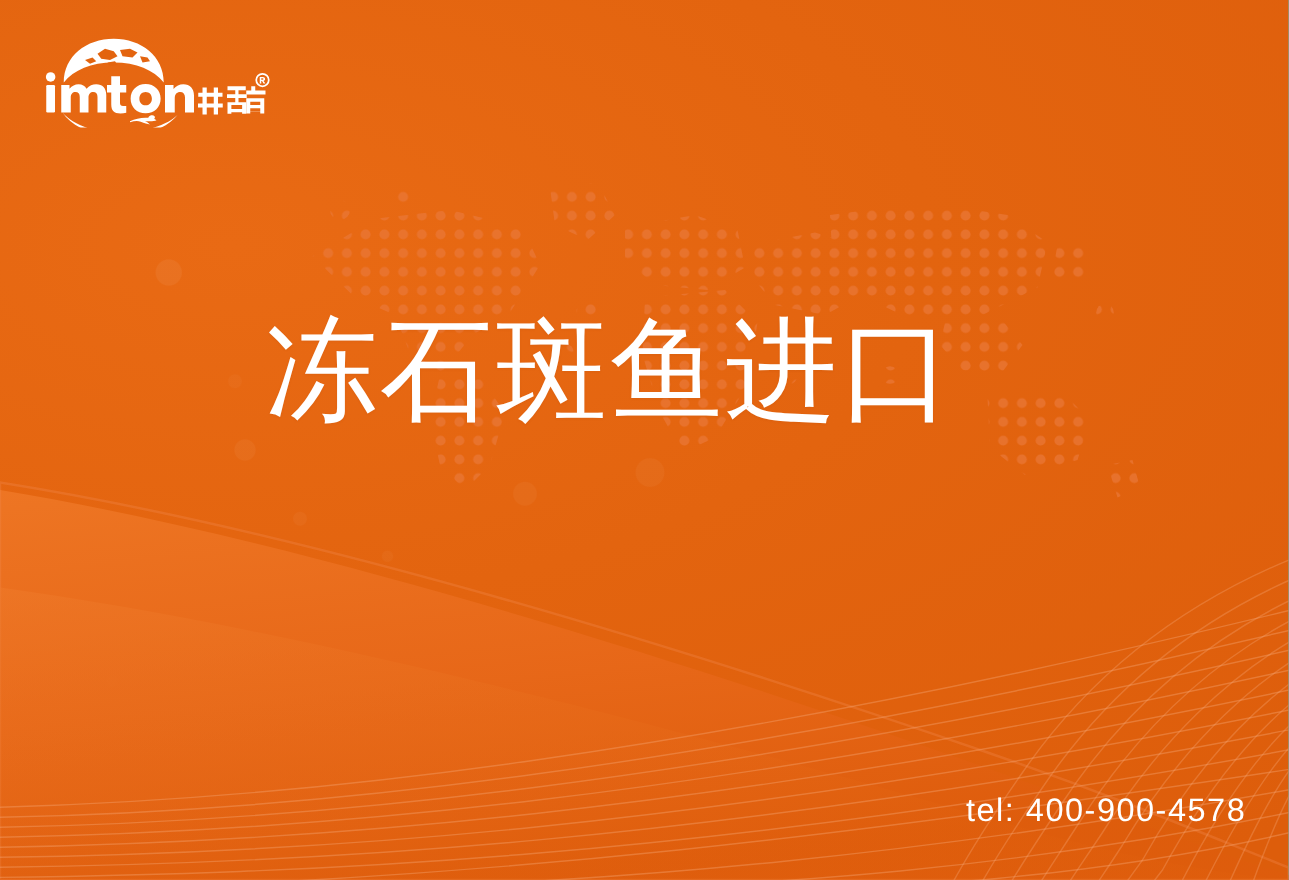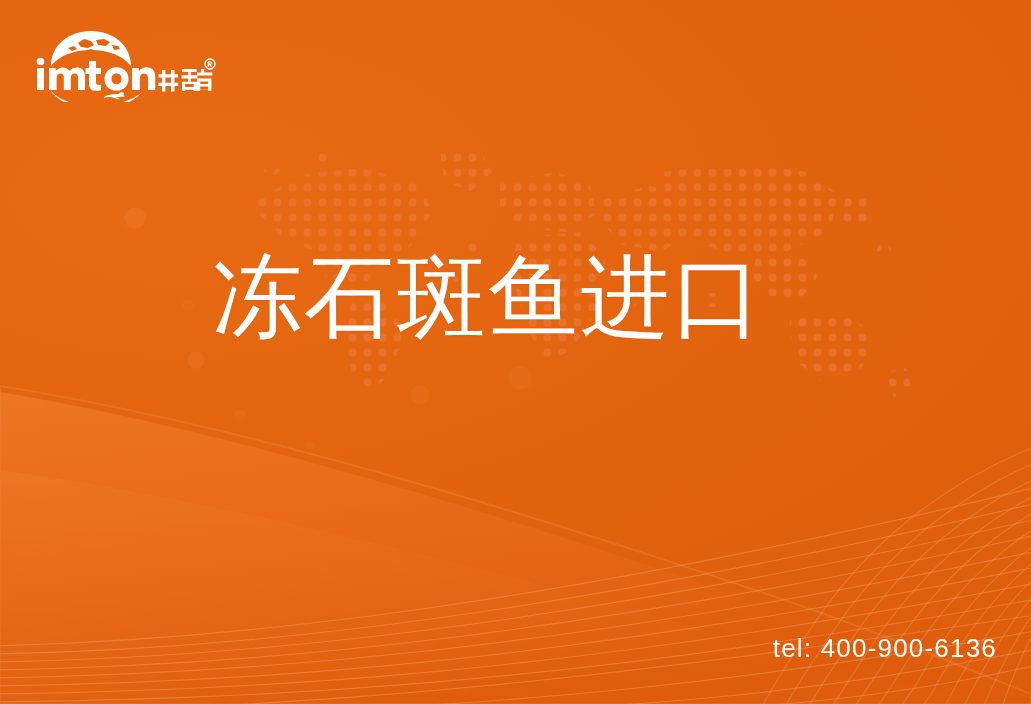--- a/index.html
+++ b/index.html
@@ -275,15 +275,15 @@
                    c-0.7,-0.8-0.3,-1.9 1,-2.5 Z" fill="#ffffff"></path>
         </g>
       </svg>
     </div>
   </div>
 
   <div class="headline">
     <span class="headline-line">冻石斑鱼进口</span>
   </div>
 
-  <div class="phone">tel: 400-900-6136</div>
+  <div class="phone">tel: 400-900-4578</div>
 
 </div>
 
 </body></html>

